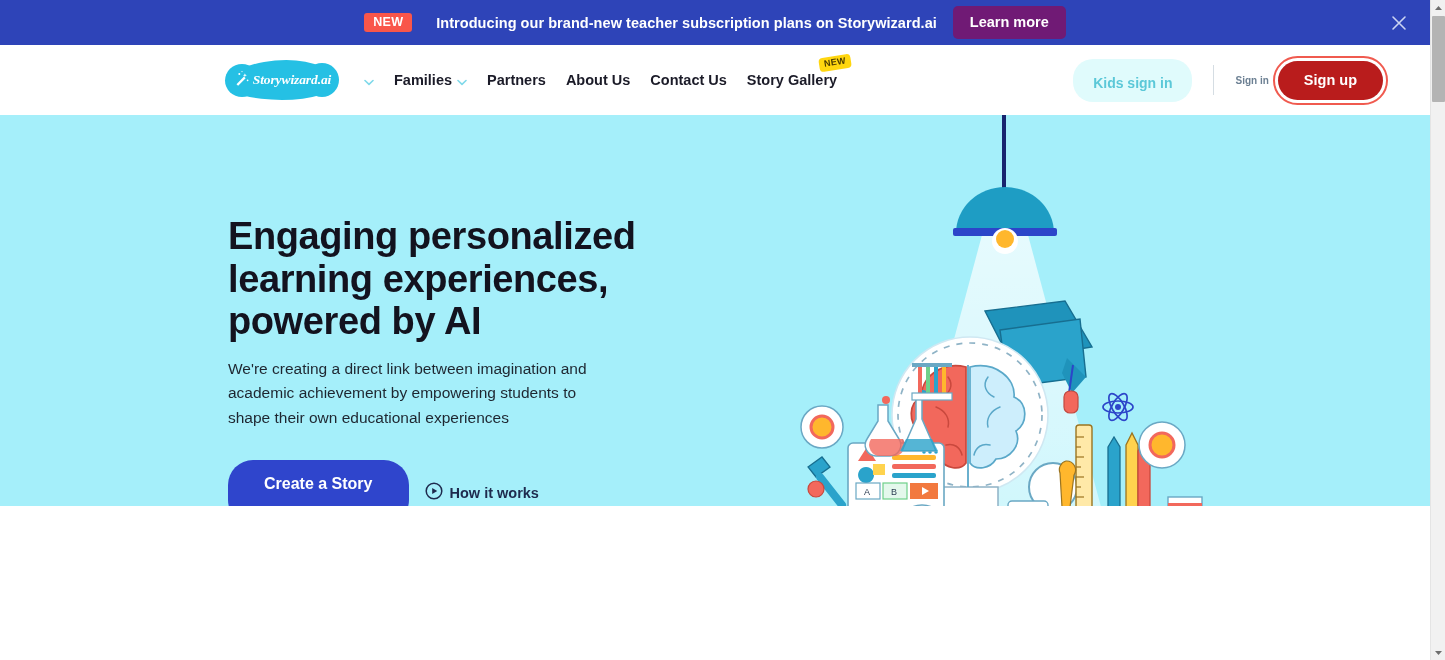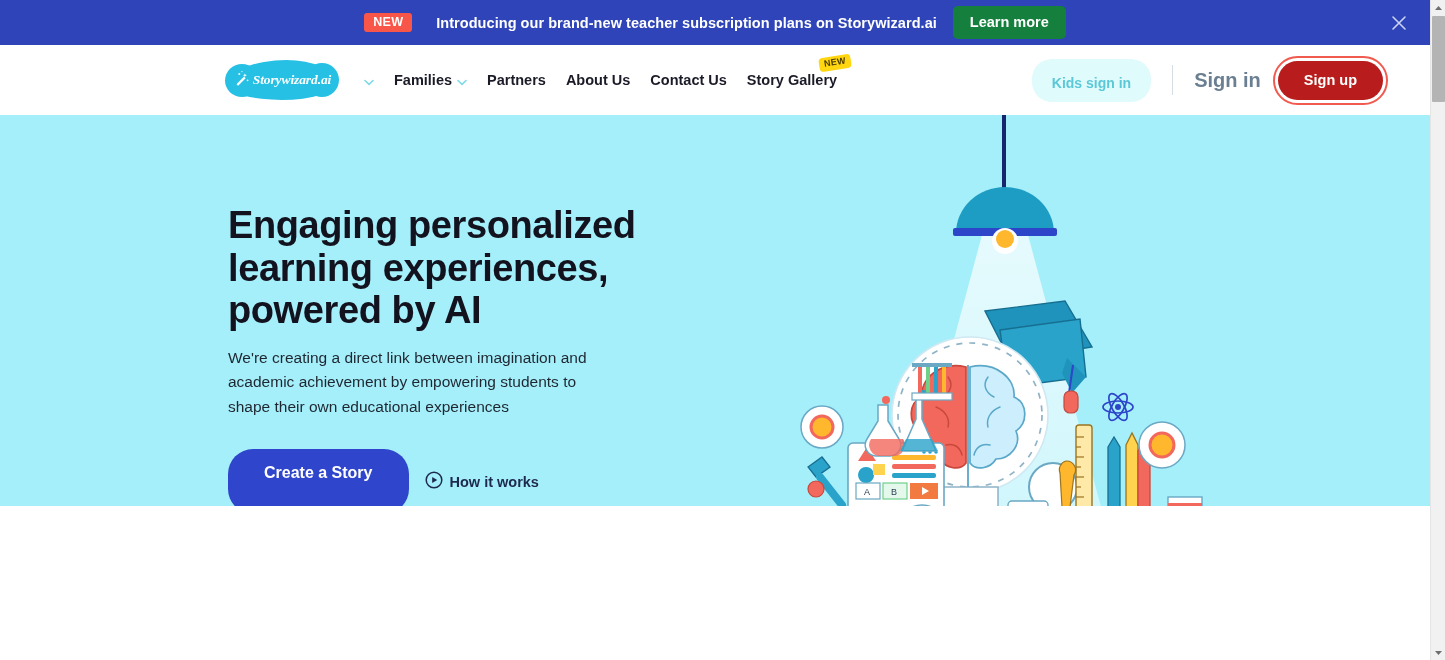--- a/index.html
+++ b/index.html
@@ -57,21 +57,21 @@
   }
   .banner-text {
     color: #ffffff;
     font-size: 14.5px;
     font-weight: bold;
     letter-spacing: .05px;
     margin-right: 16px;
     white-space: nowrap;
   }
   .banner-cta {
-    background: #15803d;
+    background: #701a75;
     color: #ffffff;
     font-size: 14.5px;
     font-weight: bold;
     border: none;
     border-radius: 5px;
     padding: 8px 17px 9px;
     cursor: pointer;
     font-family: "Liberation Sans", sans-serif;
     white-space: nowrap;
   }
@@ -194,24 +194,24 @@
     white-space: nowrap;
   }
   #nav-divider {
     width: 1px;
     height: 30px;
     background: #d5dde3;
     margin: 0 21px;
   }
   #signin-link {
     color: #6b7f92;
-    font-size: 20px;
+    font-size: 10px;
     font-weight: 600;
     cursor: pointer;
-    margin-right: 12px;
+    margin-right: 4px;
     white-space: nowrap;
   }
   #signup-wrap {
     position: relative;
     padding: 5px;
   }
   #signup-ring {
     position: absolute;
     inset: 0;
     border: 2px solid #f05a4f;
@@ -235,21 +235,21 @@
   
   #hero {
     position: relative;
     height: 473px;
     background: #a5effa;
     overflow: hidden;
   }
   #hero-copy {
     position: absolute;
     left: 228px;
-    top: 89px;
+    top: 100px;
     width: 420px;
   }
   #hero-title {
     font-size: 38px;
     line-height: 1.12;
     font-weight: bold;
     color: #13131f;
     letter-spacing: -.4px;
   }
   #hero-sub {

